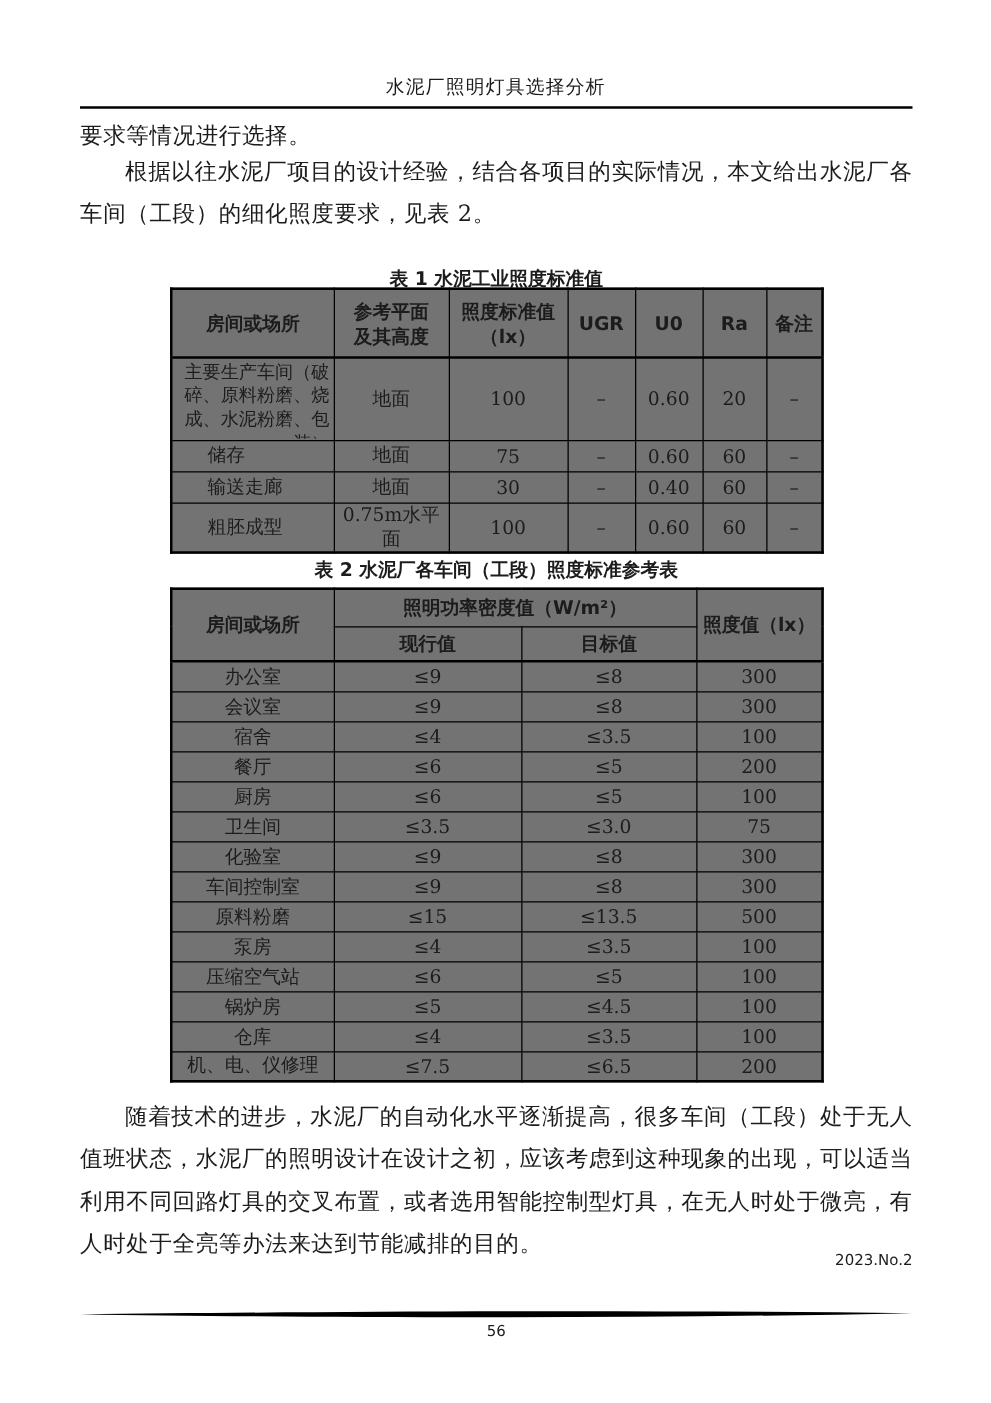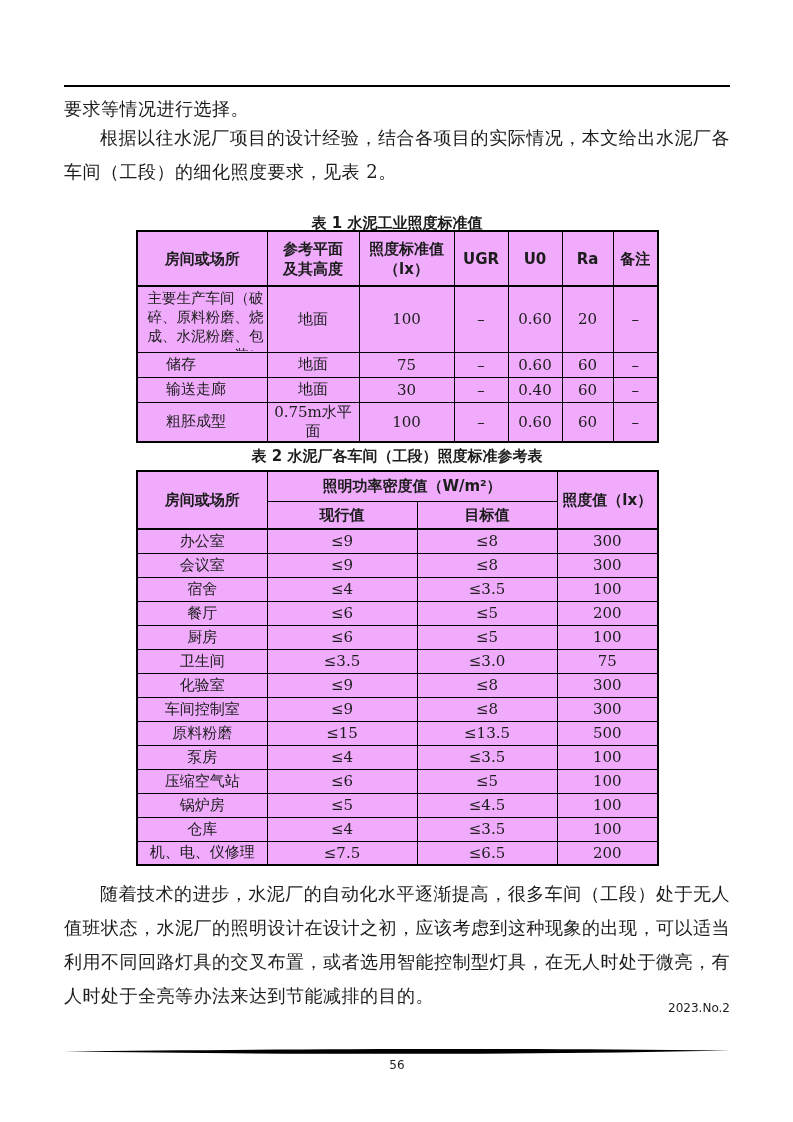--- a/index.html
+++ b/index.html
@@ -27,21 +27,21 @@
   .tcaption {
     position:absolute; left:64px; width:666px; text-align:center;
     font-family:"DejaVu Sans","Liberation Sans",sans-serif;
     font-weight:bold; font-size:15px;
   }
   #t1caption { top:214px; }
   #t2caption { top:447px; }
   
   table {
     position:absolute; left:136px; border-collapse:collapse; table-layout:fixed;
-    border:2px solid #000; background:#f0abfc;
+    border:2px solid #000; background:#737373;
   }
   #table1 { top:230px; width:521px; }
   #table2 { top:470px; width:521px; }
   th, td { border:1px solid #000; text-align:center; vertical-align:middle; overflow:hidden; }
   th {
     font-family:"DejaVu Sans","Liberation Sans",sans-serif;
     font-weight:bold; font-size:15px; white-space:pre-line; line-height:20px;
   }
   thead { border-bottom:2px solid #000; }
   #table1 thead tr { height:55px; }
@@ -65,20 +65,21 @@
   .footer-issue {
     position:absolute; top:1001px; right:63px;
     font-family:"DejaVu Sans","Liberation Sans",sans-serif; font-size:12px;
   }
 </style>
 </head>
 <body>
 
 <div class="page">
 
+  <div class="header-title">水泥厂照明灯具选择分析</div>
   <div class="header-rule"></div>
 
   <p class="para" id="p1">要求等情况进行选择。</p>
   <p class="para" id="p2">根据以往水泥厂项目的设计经验，结合各项目的实际情况，本文给出水泥厂各车间（工段）的细化照度要求，见表 2。</p>
 
   <div class="tcaption" id="t1caption">表 1 水泥工业照度标准值</div>
 
   <table id="table1">
     <colgroup>
       <col style="width:130px">

